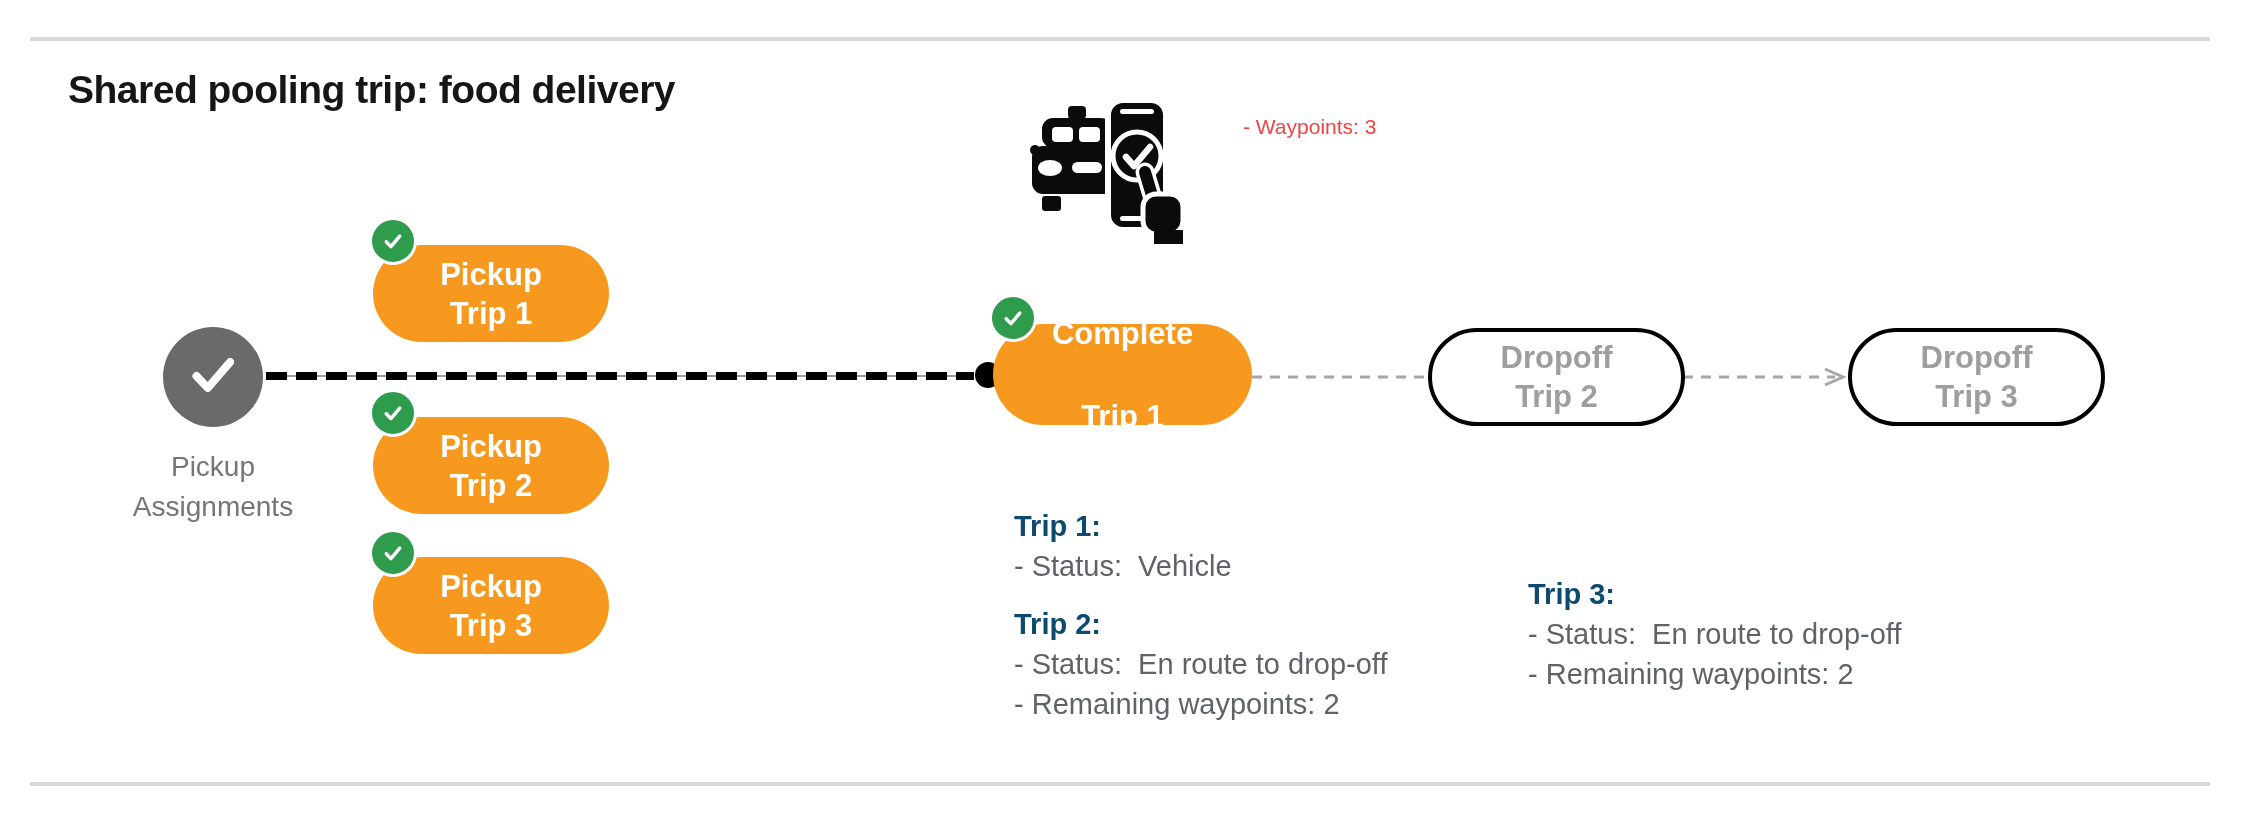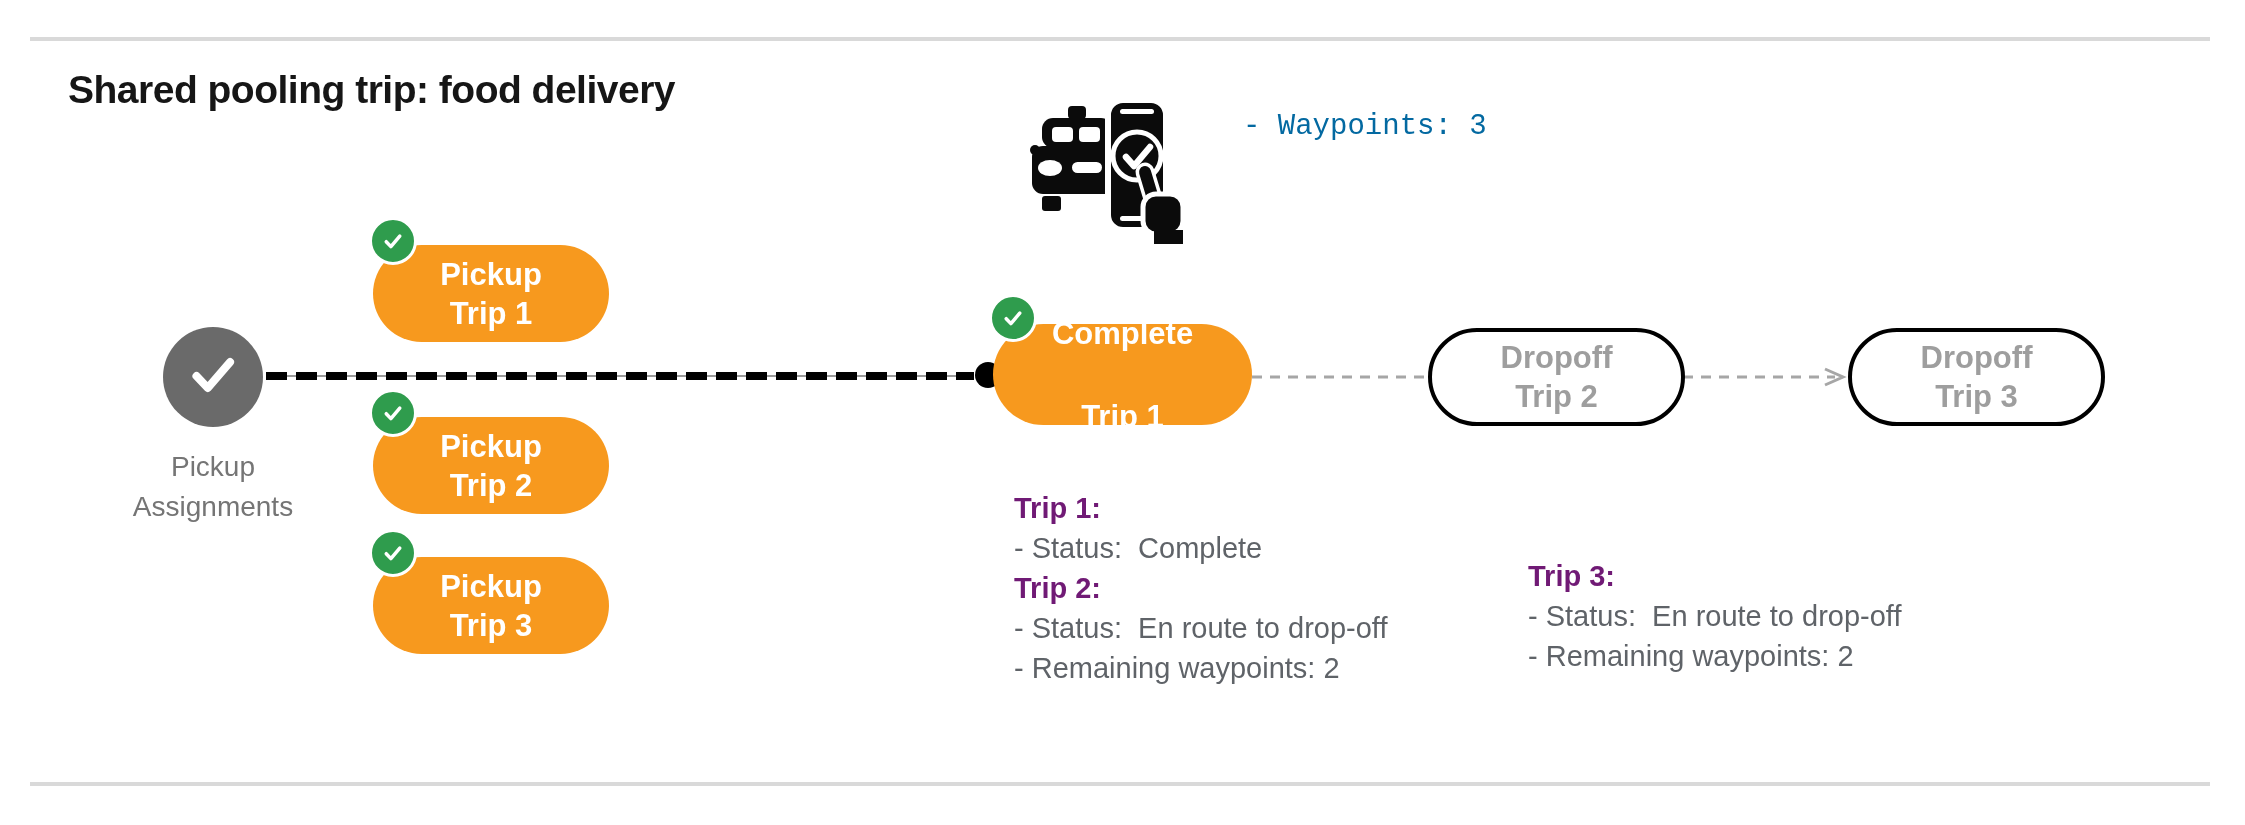--- a/index.html
+++ b/index.html
@@ -63,26 +63,26 @@
   .badge-p3{left:369px;top:529px;}
   .badge-c1{left:989px;top:294px;}
   
   .connector{position:absolute;height:24px;}
   .conn-1{left:1252px;top:365px;width:176px;}
   .conn-2{left:1683px;top:365px;width:165px;}
   
   .vehicle-icon{position:absolute;left:1028px;top:94px;width:164px;height:150px;}
   .vehicle-info{position:absolute;left:1243px;top:106px;}
   .vehicle-heading{font-size:29px;font-weight:bold;color:#4A4D50;line-height:42px;}
-  .vehicle-detail{font-size:29px;color:#0369a1;line-height:42px;white-space:pre-wrap;font-family:Liberation Mono, monospace;}
+  .vehicle-detail{font-size:21px;color:#ef4444;line-height:42px;white-space:pre-wrap;}
   
   .status-block{position:absolute;font-size:29px;line-height:40px;color:#5F6368;}
   .status-left{left:1014px;top:488px;}
   .status-right{left:1528px;top:556px;}
-  .status-heading{font-weight:bold;color:#701a75;white-space:pre-wrap;}
+  .status-heading{font-weight:bold;color:#0c4a6e;white-space:pre-wrap;margin-top:18px;}
   .status-line{white-space:pre-wrap;}
 </style>
 </head>
 <body>
 
 <div id="canvas">
 
   <div class="divider" style="top:37px"></div>
   <div class="divider" style="top:782px"></div>
 
@@ -193,21 +193,21 @@
       <rect x="126" y="136" width="29" height="14" fill="#0b0b0b"></rect>
     </svg>
   </div>
 
   <div class="vehicle-info">
     <div class="vehicle-detail">- Waypoints: 3</div>
   </div>
 
   <div class="status-block status-left">
     <div class="status-heading">Trip 1:</div>
-    <div class="status-line">- Status:  Complete</div>
+    <div class="status-line">- Status:  Vehicle</div>
     <div class="status-heading">Trip 2:</div>
     <div class="status-line">- Status:  En route to drop-off</div>
     <div class="status-line">- Remaining waypoints: 2</div>
   </div>
 
   <div class="status-block status-right">
     <div class="status-heading">Trip 3:</div>
     <div class="status-line">- Status:  En route to drop-off</div>
     <div class="status-line">- Remaining waypoints: 2</div>
   </div>

